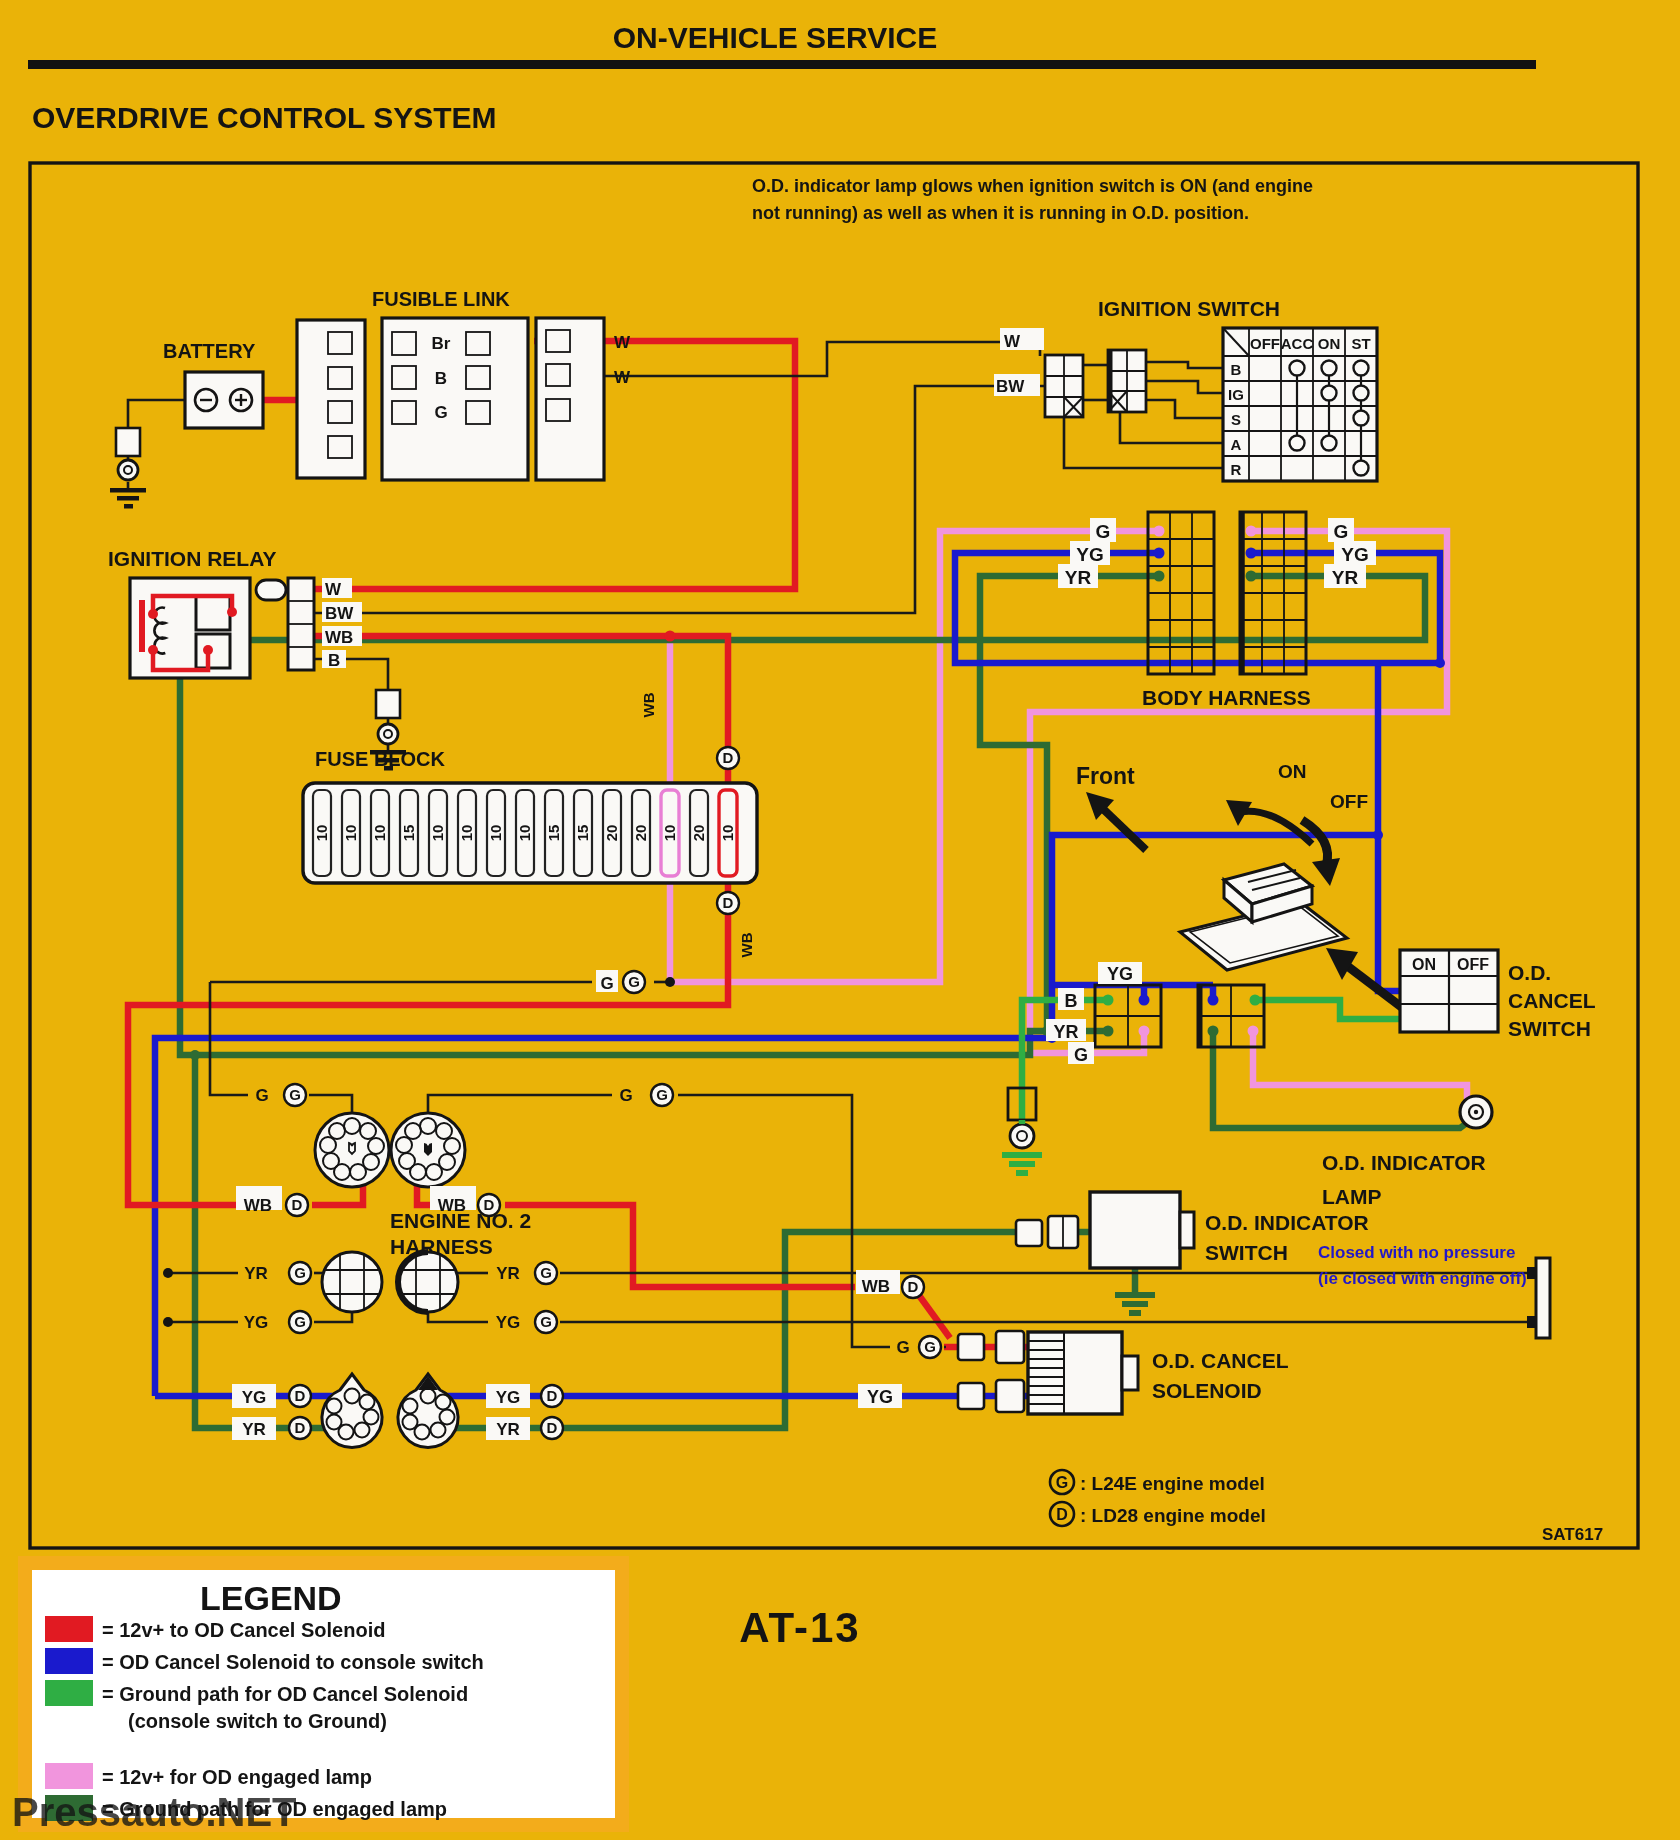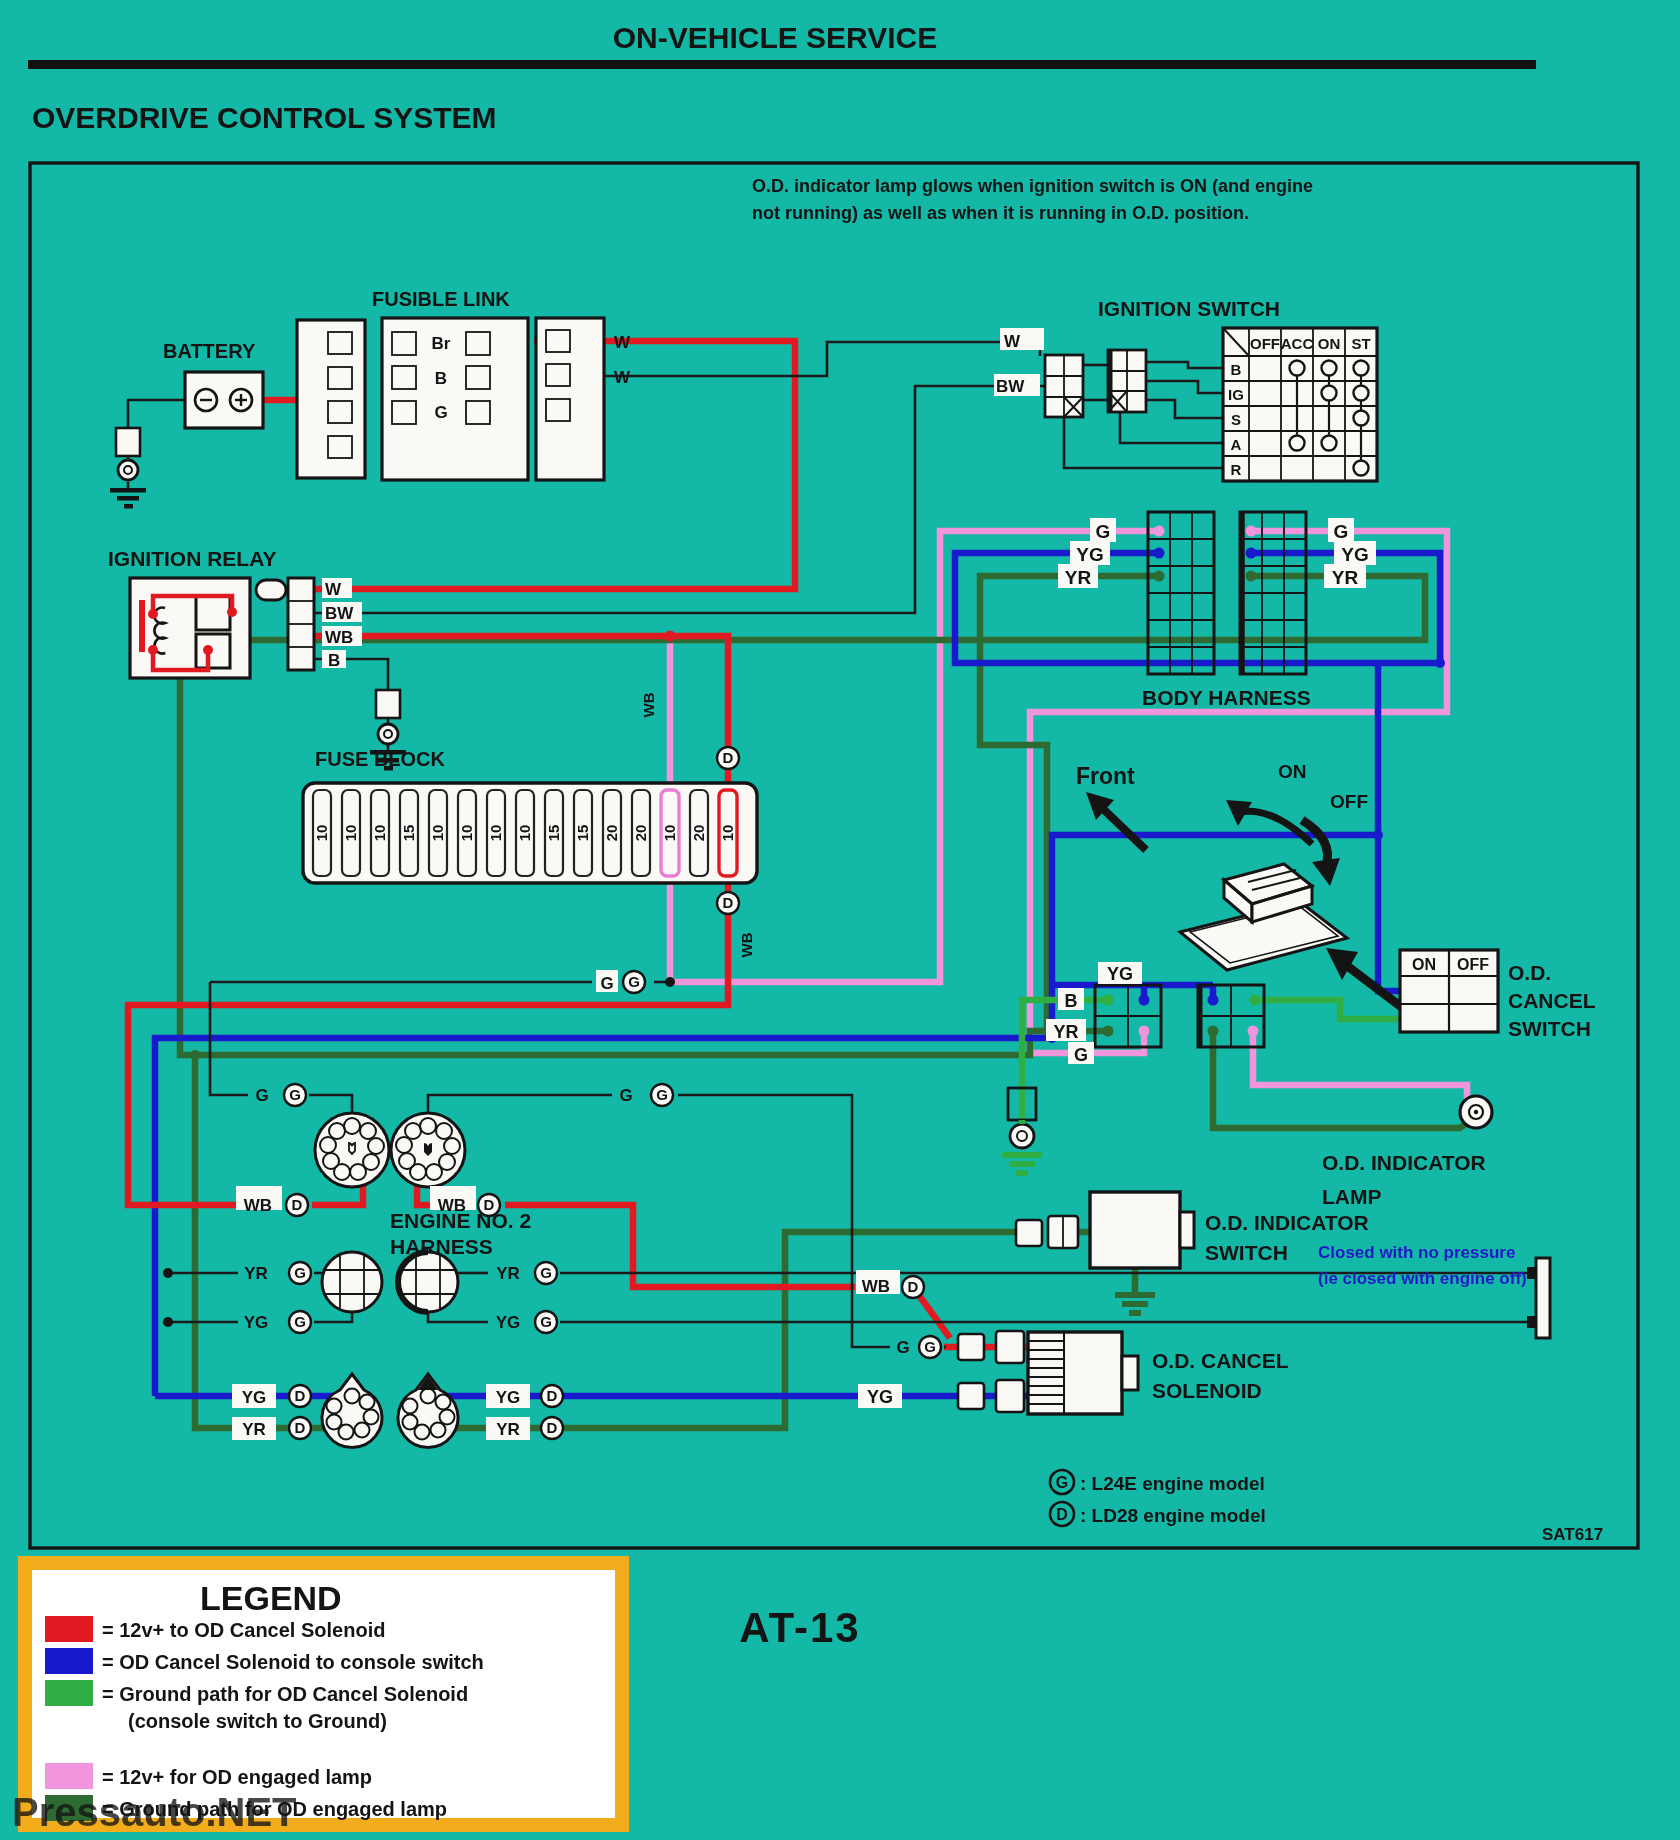--- a/index.html
+++ b/index.html
@@ -1,16 +1,16 @@
 <!DOCTYPE html>
 <html><head>
 <meta charset="utf-8">
 <style>
   html,body{margin:0;padding:0;background:#eef5f8;}
-  .page{position:relative;width:1680px;height:1840px;background:#14b8a6;margin:0 auto;
+  .page{position:relative;width:1680px;height:1840px;background:#eab308;margin:0 auto;
         font-family:"Liberation Sans",sans-serif;}
   svg{position:absolute;left:0;top:0;}
   text{font-family:"Liberation Sans",sans-serif;font-weight:bold;fill:#141414;}
   .t15{font-size:15px}.t16{font-size:16px}.t17{font-size:17px}.t18{font-size:18px}
   .t19{font-size:19px}.t20{font-size:20px}.t21{font-size:21px}.t23{font-size:23px}
   .t30{font-size:30px}.t34{font-size:34px}.t42{font-size:42px;letter-spacing:2px}
   .mid{text-anchor:middle}
   .pad{fill:#faf9f6}
   .wire{fill:none;stroke-linecap:butt;stroke-linejoin:miter}
   .blk{stroke:#1a1a1a;stroke-width:2.6}

